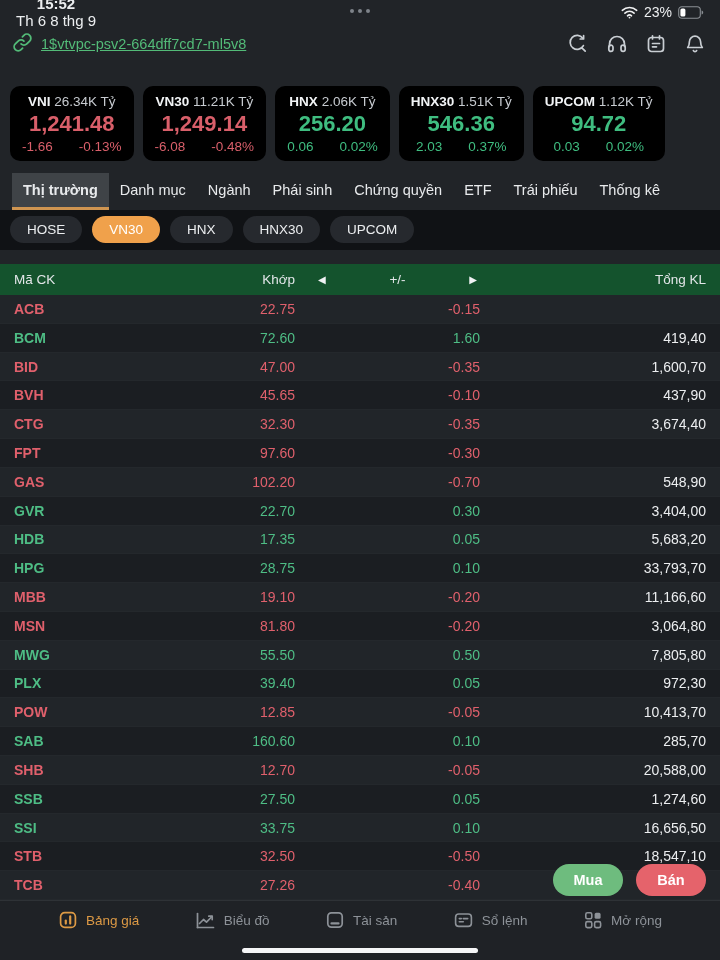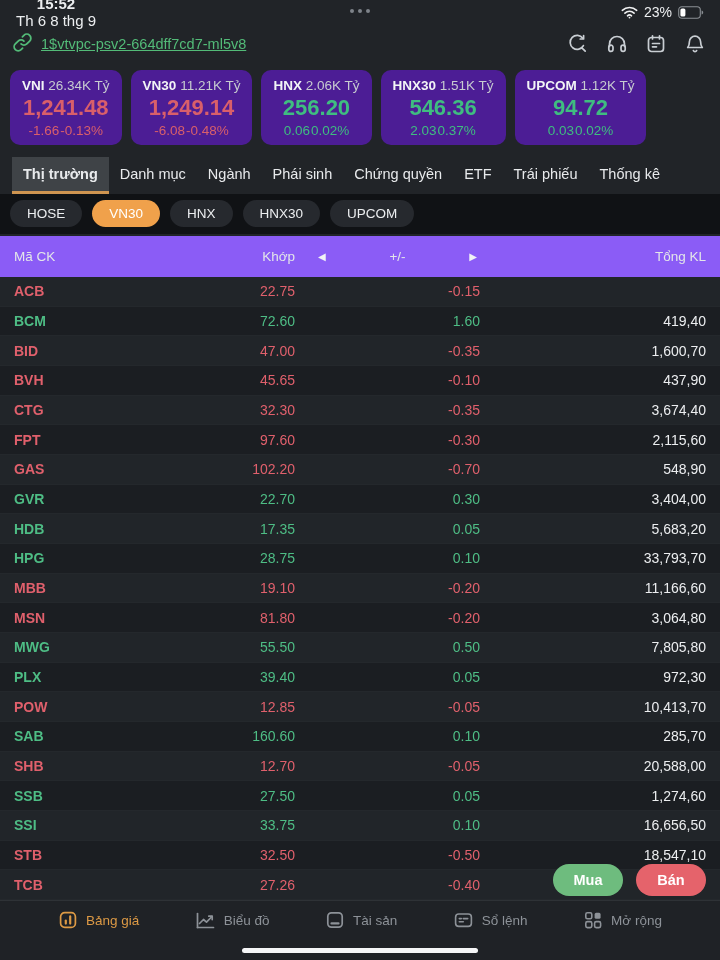--- a/index.html
+++ b/index.html
@@ -17,41 +17,41 @@
   .sb-right svg { display:block; }
 
   
   .header { height:40px; padding:0 14px 0 12px; display:flex; align-items:center; justify-content:space-between; flex:0 0 auto; }
   .session { display:flex; align-items:center; gap:8px; color:#53bb78; font-size:14.5px;text-decoration:underline; }
   .hdr-icons { display:flex; align-items:center; gap:17px; }
   .hdr-icons svg { display:block; }
 
   
   .cards { padding:6px 10px 12px; display:flex; gap:9px; flex:0 0 auto; }
-  .card { background:#4c1d95; border-radius:10px; padding:8px 12px 7px; text-align:center; }
+  .card { background:#000000; border-radius:10px; padding:8px 12px 7px; text-align:center;margin-top:16px; }
   .card-l1 { font-size:13.5px; color:#c7cbd0; white-space:nowrap; }
   .card-l1 b { color:#f2f4f6; }
   .card-val { font-size:22px; font-weight:bold; margin-top:2px; }
-  .card-l3 { font-size:13.5px; margin-top:2px; display:flex; justify-content:center; gap:1px; }
+  .card-l3 { font-size:13.5px; margin-top:2px; display:flex; justify-content:center; gap:26px; }
   .card.down .card-val, .card.down .card-l3 { color:#d95f6a; }
   .card.up .card-val, .card.up .card-l3 { color:#3fbd80; }
 
   
   .tabs { display:flex; align-items:stretch; padding-left:12px; height:37px; flex:0 0 auto; }
   .tab { display:flex; align-items:center; padding:0 11px; font-size:14.5px; color:#e8eaec; border-bottom:3px solid transparent; cursor:pointer; white-space:nowrap; }
   .tab.active { background:#3f4347; border-bottom-color:#cf9551; font-weight:bold; }
 
   
   .pills { background:#101215; padding:6px 10px 7px; display:flex; gap:10px; flex:0 0 auto; }
   .pill { background:#26292e; border-radius:15px; padding:6px 17px; font-size:13.5px; color:#eceef0; cursor:pointer; }
   .pill.active { background:#f0a14b; color:#ffffff; }
 
   
   .grid-cols { display:grid; grid-template-columns:150px 145px 185px auto; align-items:center; }
-  .thead { height:41px; background:#8b5cf6; font-size:13.5px; color:#e3e6e9; flex:0 0 auto; margin-top:2px; }
+  .thead { height:31px; background:#14532d; font-size:13.5px; color:#e3e6e9; flex:0 0 auto; margin-top:14px; }
   .c-sym { padding-left:14px; text-align:left; }
   .c-price, .c-chg { text-align:right; }
   .c-vol { text-align:right; padding-right:14px; }
   .hdr-chg { display:flex; align-items:center; justify-content:space-between; padding-left:20px; }
   .arrow { font-size:10px; color:#f0f2f4; cursor:pointer; padding:2px 3px; }
 
   .tbody { flex:1 1 auto; display:flex; flex-direction:column; background:#1b1e22; }
   .trow { flex:1 1 auto; font-size:14px; border-bottom:1px solid #24282c; }
   .trow:nth-child(odd) { background:#212529; }
   .trow:nth-child(even) { background:#1b1e22; }
@@ -287,21 +287,20 @@
       <div class="c-sym">CTG</div>
       <div class="c-price">32.30</div>
       <div class="c-chg">-0.35</div>
       <div class="c-vol">3,674,40</div>
     </div>
 
     <div class="trow grid-cols down">
       <div class="c-sym">FPT</div>
       <div class="c-price">97.60</div>
       <div class="c-chg">-0.30</div>
-      <div class="c-vol">2,115,60</div>
     </div>
 
     <div class="trow grid-cols down">
       <div class="c-sym">GAS</div>
       <div class="c-price">102.20</div>
       <div class="c-chg">-0.70</div>
       <div class="c-vol">548,90</div>
     </div>
 
     <div class="trow grid-cols up">

